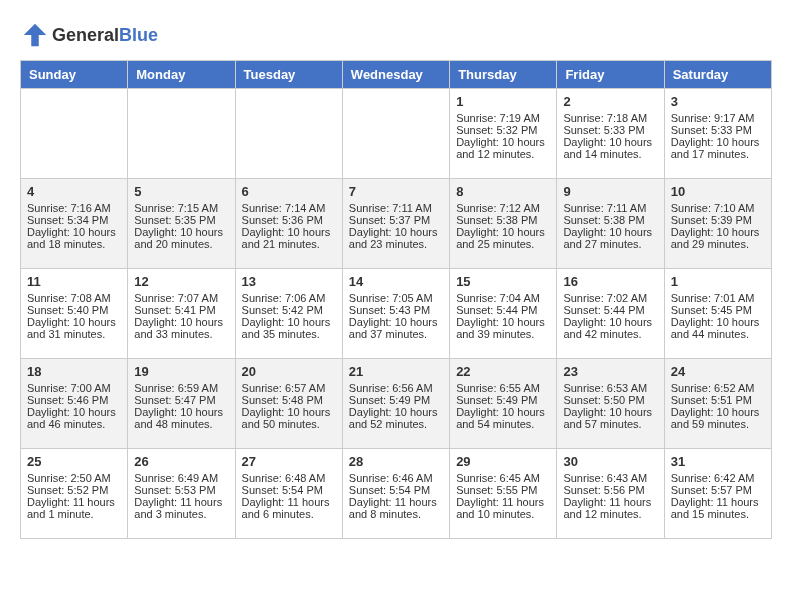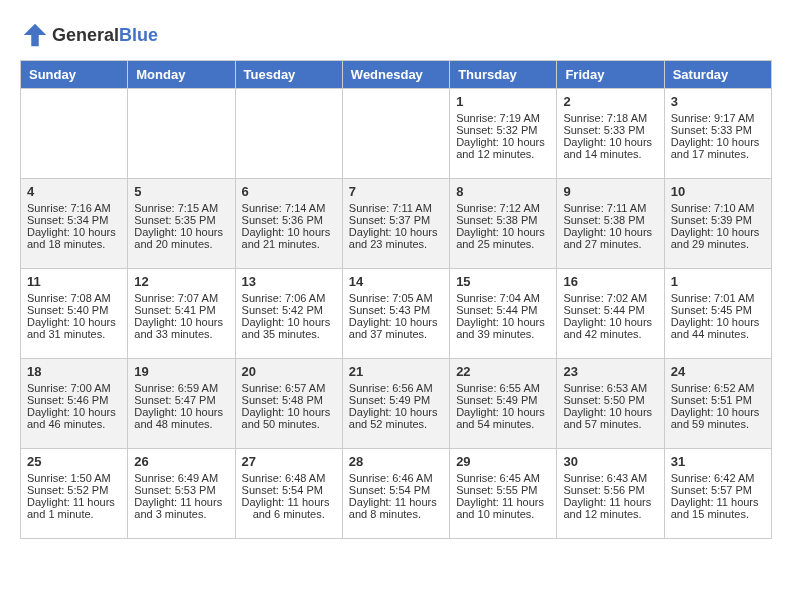--- a/index.html
+++ b/index.html
@@ -285,38 +285,38 @@
           <span class="day-num">24</span>
           <span style="display: block;">Sunrise: 6:52 AM</span>
           <span style="display: block;">Sunset: 5:51 PM</span>
           <span style="display: block;">Daylight: 10 hours</span>
           <span style="display: block;">and 59 minutes.</span>
         </td>
       </tr>
       <tr>
         <td>
           <span class="day-num">25</span>
-          <span style="display: block;">Sunrise: 1:50 AM</span>
+          <span style="display: block;">Sunrise: 2:50 AM</span>
           <span style="display: block;">Sunset: 5:52 PM</span>
           <span style="display: block;">Daylight: 11 hours</span>
           <span style="display: block;">and 1 minute.</span>
         </td>
         <td>
           <span class="day-num">26</span>
           <span style="display: block;">Sunrise: 6:49 AM</span>
           <span style="display: block;">Sunset: 5:53 PM</span>
           <span style="display: block;">Daylight: 11 hours</span>
           <span style="display: block;">and 3 minutes.</span>
         </td>
         <td>
           <span class="day-num">27</span>
           <span style="display: block;">Sunrise: 6:48 AM</span>
           <span style="display: block;">Sunset: 5:54 PM</span>
           <span style="display: block;">Daylight: 11 hours</span>
-          <span style="display: block; text-align: center;">and 6 minutes.</span>
+          <span style="display: block;">and 6 minutes.</span>
         </td>
         <td>
           <span class="day-num">28</span>
           <span style="display: block;">Sunrise: 6:46 AM</span>
           <span style="display: block;">Sunset: 5:54 PM</span>
           <span style="display: block;">Daylight: 11 hours</span>
           <span style="display: block;">and 8 minutes.</span>
         </td>
         <td>
           <span class="day-num">29</span>

